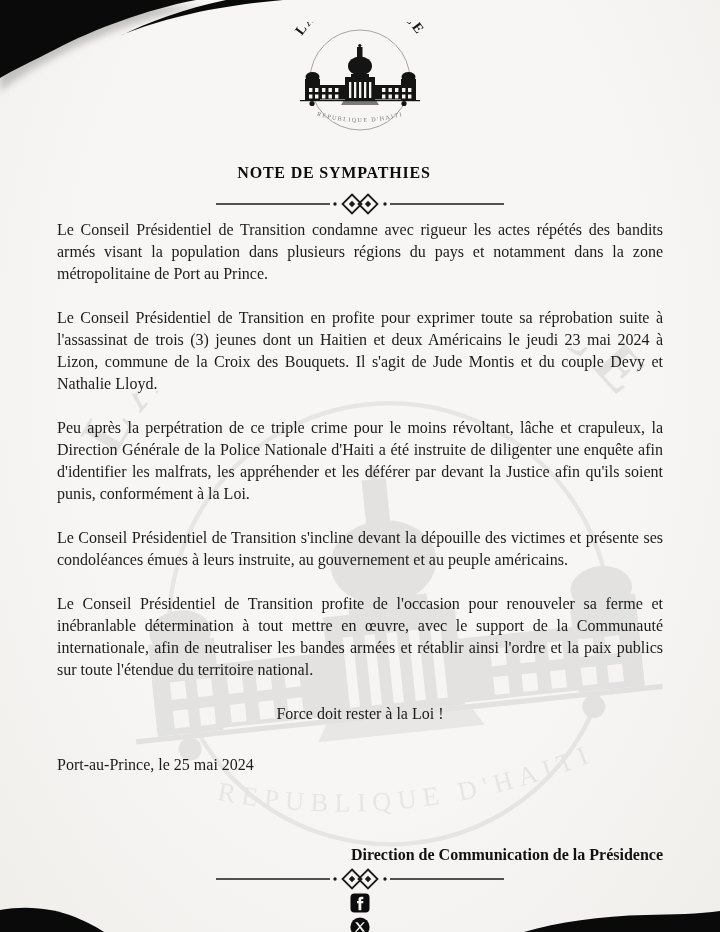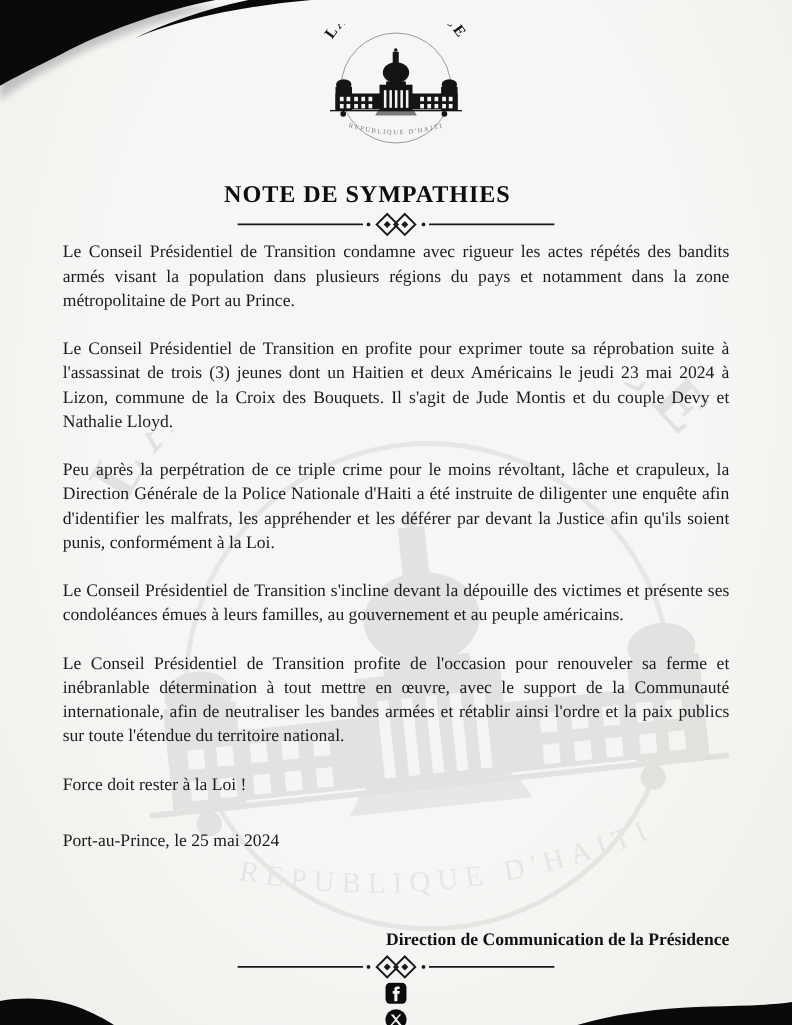--- a/index.html
+++ b/index.html
@@ -17,32 +17,32 @@
   }
   .watermark svg{width:100%;height:100%;}
   
   .logo{position:absolute;left:280px;top:22px;width:160px;height:112px;z-index:2;}
   .logo svg{width:100%;height:100%;}
   .arc-top-text{font-family:"Liberation Serif",serif;font-weight:bold;font-size:14px;letter-spacing:2px;fill:#161616;}
   .arc-bot-text{font-family:"Liberation Serif",serif;font-size:6px;letter-spacing:1.5px;fill:#777;}
   
   .title{
     position:absolute;top:164px;left:0;width:668px;text-align:center;z-index:2;
-    font-size:22px;font-weight:bold;letter-spacing:0.8px;color:#0d0d0d;
+    font-size:16px;font-weight:bold;letter-spacing:0.8px;color:#0d0d0d;
   }
   .divider{position:absolute;left:214px;width:292px;height:24px;z-index:2;}
   .divider.header{top:192px;}
   .divider.footer{top:867px;}
   
   .body-text{
     position:absolute;left:57px;right:57px;top:219px;z-index:2;
     font-size:16px;line-height:22px;color:#1b1b1b;text-align:justify;
   }
   .body-text p{margin:0 0 22px 0;}
-  .closing{margin:2px 0 0 0;text-align:left;}
+  .closing{margin:2px 0 0 0;text-align:center;}
   .dateline{margin-top:29px;font-size:16px;color:#1b1b1b;}
   .signature{margin-top:68px;text-align:right;font-size:16px;font-weight:bold;color:#111;}
   
   .social-row{
     position:absolute;top:893px;left:0;width:720px;z-index:2;
     display:flex;align-items:center;justify-content:center;gap:4px;flex-direction:column;
   }
   .social-icon{width:20px;height:20px;display:block;}
   .handle{font-size:17px;font-weight:bold;font-style:italic;color:#151515;margin-left:7px;}
 </style>
@@ -193,21 +193,21 @@
         <circle cx="171" cy="12" r="1.7"></circle>
       <path d="M138,8.8 L141.2,12 L138,15.2 L134.8,12 Z"></path>
       <path d="M154,8.8 L157.2,12 L154,15.2 L150.8,12 Z"></path>
     </g>
   </svg>
 
   <div class="body-text">
     <p>Le Conseil Présidentiel de Transition condamne avec rigueur les actes répétés des bandits armés visant la population dans plusieurs régions du pays et notamment dans la zone métropolitaine de Port au Prince.</p>
     <p>Le Conseil Présidentiel de Transition en profite pour exprimer toute sa réprobation suite à l'assassinat de trois (3) jeunes dont un Haitien et deux Américains le jeudi 23 mai 2024 à Lizon, commune de la Croix des Bouquets. Il s'agit de Jude Montis et du couple Devy et Nathalie Lloyd.</p>
     <p>Peu après la perpétration de ce triple crime pour le moins révoltant, lâche et crapuleux, la Direction Générale de la Police Nationale d'Haiti a été instruite de diligenter une enquête afin d'identifier les malfrats, les appréhender et les déférer par devant la Justice afin qu'ils soient punis, conformément à la Loi.</p>
-    <p>Le Conseil Présidentiel de Transition s'incline devant la dépouille des victimes et présente ses condoléances émues à leurs familles, au gouvernement et au peuple américains.</p>
+    <p>Le Conseil Présidentiel de Transition s'incline devant la dépouille des victimes et présente ses condoléances émues à leurs instruite, au gouvernement et au peuple américains.</p>
     <p>Le Conseil Présidentiel de Transition profite de l'occasion pour renouveler sa ferme et inébranlable détermination à tout mettre en œuvre, avec le support de la Communauté internationale, afin de neutraliser les bandes armées et rétablir ainsi l'ordre et la paix publics sur toute l'étendue du territoire national.</p>
     <p class="closing">Force doit rester à la Loi !</p>
     <div class="dateline">Port-au-Prince, le 25 mai 2024</div>
     <div class="signature">Direction de Communication de la Présidence</div>
   </div>
 
   <svg class="divider footer" viewBox="0 0 292 24" aria-hidden="true">
     <g stroke="#1a1a1a" fill="none">
       <line x1="2" y1="12" x2="116" y2="12" stroke-width="1.7"></line>
       <line x1="176" y1="12" x2="290" y2="12" stroke-width="1.7"></line>

